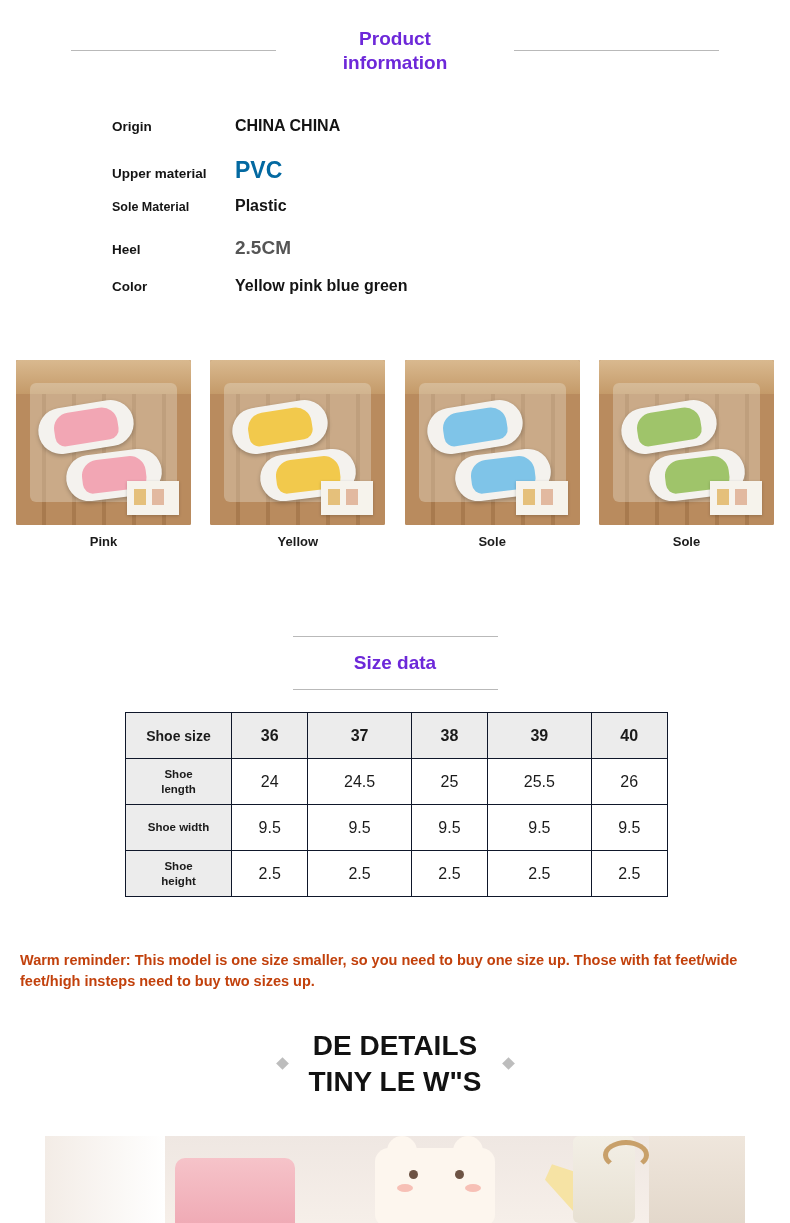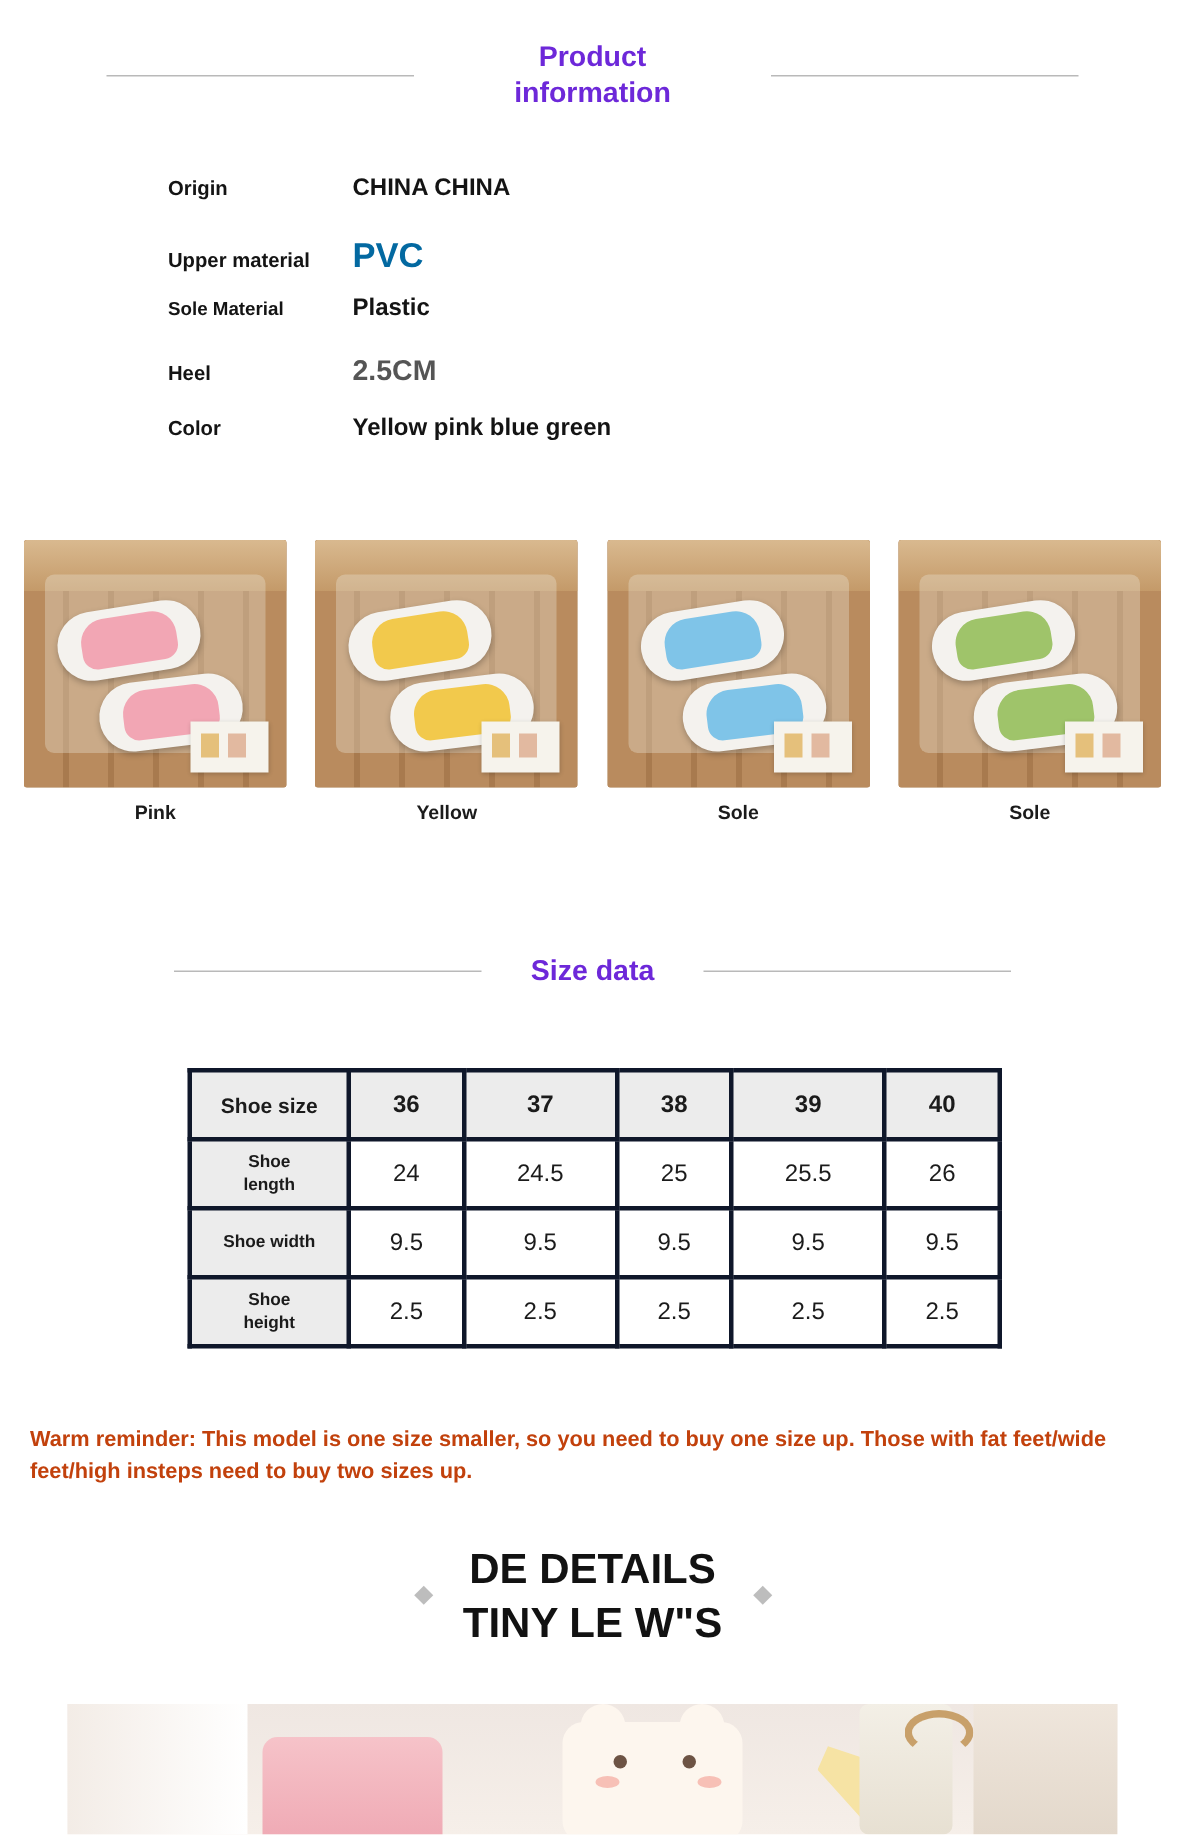--- a/index.html
+++ b/index.html
@@ -148,35 +148,35 @@
   }
   .ph-card::after {
     content:"";
     position:absolute; left:25px; top:8px; width:12px; height:16px;
     background:#e2b9a0;
   }
 
   
   #size-head {
     position: absolute;
-    left: 0; top: 636px;
+    left: 0; top: 636px; flex-direction: column;
   }
   #size-head .title { width: 120px; }
 
   
   .size-table {
     position: absolute;
     left: 125px;
     top: 712px;
     border-collapse: collapse;
     width: 543px;
     background: #fff;
   }
   .size-table th, .size-table td {
-    border: 3px solid #0f172a;
+    border: 1px solid #0f172a;
     text-align: center;
     color: #1b1b1b;
     margin-top: 33px;
   }
   .size-table thead th {
     background: #ececec;
     height: 46px;
     font-size: 16px;
     font-weight: bold;
   }

